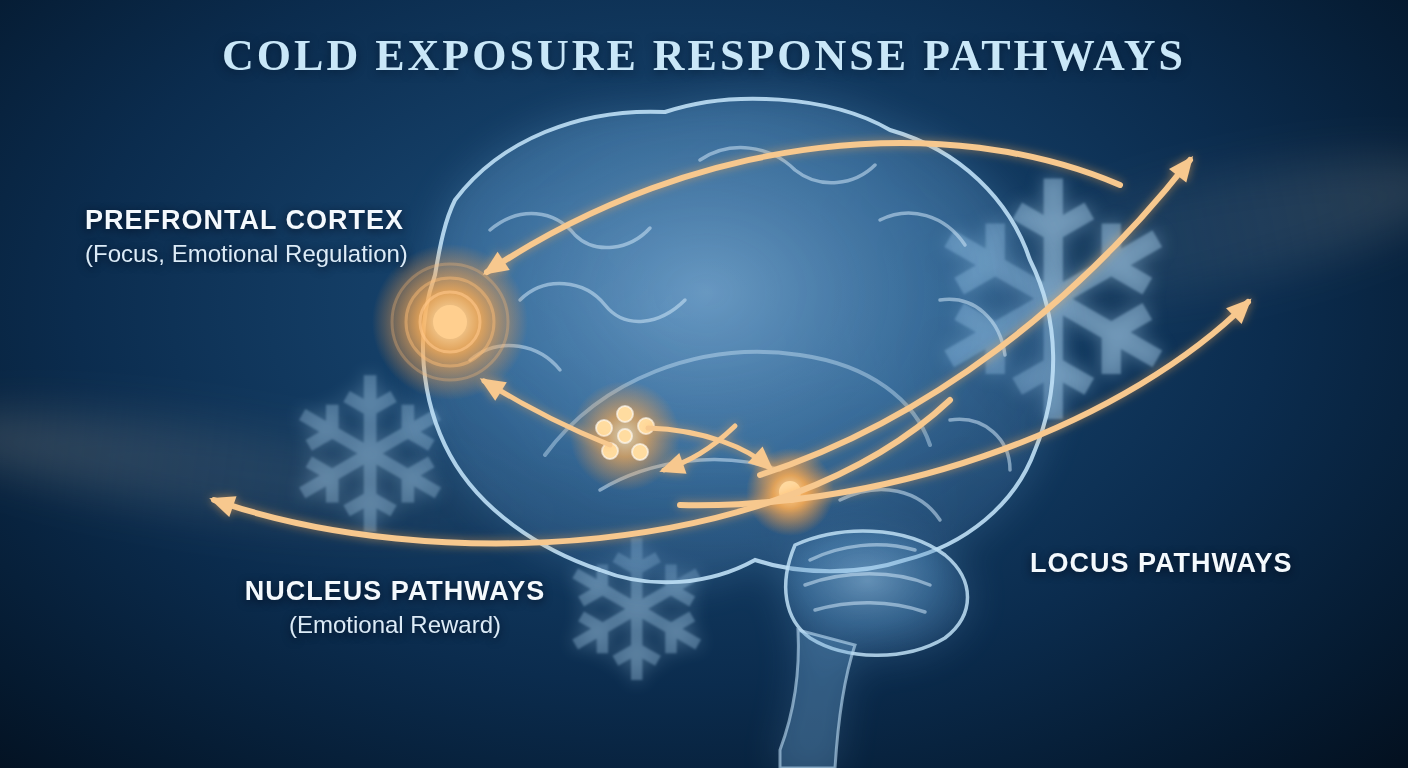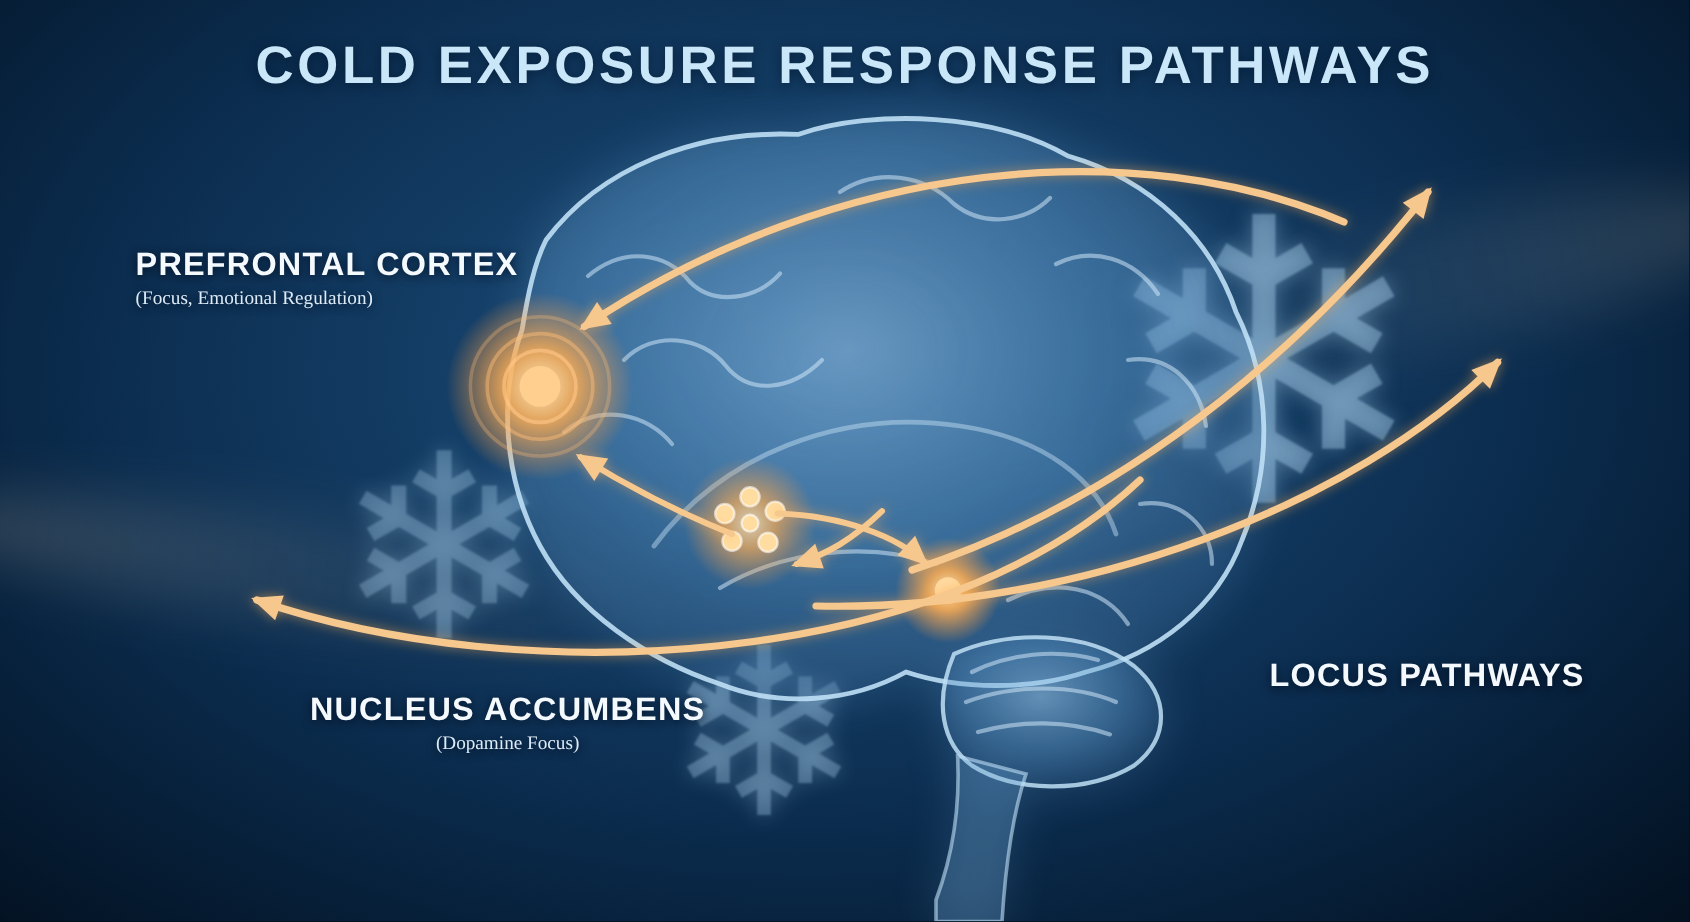--- a/index.html
+++ b/index.html
@@ -16,24 +16,25 @@
   .snowflake{position:absolute;line-height:1;color:rgba(175,216,244,.38);
     text-shadow:0 0 18px rgba(190,230,255,.35);filter:blur(1px);pointer-events:none;user-select:none;}
   .snowflake.right{left:915px;top:140px;font-size:330px;}
   .snowflake.left{left:280px;top:350px;font-size:215px;opacity:.8;}
   .snowflake.bottom{left:555px;top:515px;font-size:195px;opacity:.85;}
   .art{position:absolute;left:0;top:0;}
   .title{
     position:absolute;left:0;top:30px;width:100%;margin:0;text-align:center;
     font-size:44px;font-weight:bold;letter-spacing:3px;color:#c9e7f8;
     text-shadow:0 2px 10px rgba(0,20,40,.6);
+    font-family:Liberation Serif, serif;
   }
-  .label{position:absolute;text-shadow:0 2px 8px rgba(0,10,25,.75);margin-left:28px;}
+  .label{position:absolute;text-shadow:0 2px 8px rgba(0,10,25,.75);}
   .label .label-name{font-size:27px;font-weight:bold;color:#f4f9fd;letter-spacing:1px;}
-  .label .label-desc{font-size:16px;color:#dcebf7;margin-top:4px;font-family:Liberation Serif, serif;}
+  .label .label-desc{font-size:24px;color:#dcebf7;margin-top:4px;}
   .label.pfc{left:85px;top:205px;text-align:left;}
   .label.nac{left:215px;top:576px;width:360px;text-align:center;}
   .label.lc{left:1030px;top:548px;text-align:left;}
 </style>
 </head>
 <body>
 
 <div class="stage">
 
   <div class="streak s-left"></div>
@@ -124,21 +125,21 @@
   </svg>
 
   <h1 class="title">COLD EXPOSURE RESPONSE PATHWAYS</h1>
 
   <div class="label pfc">
     <div class="label-name">PREFRONTAL CORTEX</div>
     <div class="label-desc">(Focus, Emotional Regulation)</div>
   </div>
 
   <div class="label nac">
-    <div class="label-name">NUCLEUS ACCUMBENS</div>
-    <div class="label-desc">(Dopamine Focus)</div>
+    <div class="label-name">NUCLEUS PATHWAYS</div>
+    <div class="label-desc">(Emotional Reward)</div>
   </div>
 
   <div class="label lc">
     <div class="label-name">LOCUS PATHWAYS</div>
   </div>
 
 </div>
 
 </body></html>

